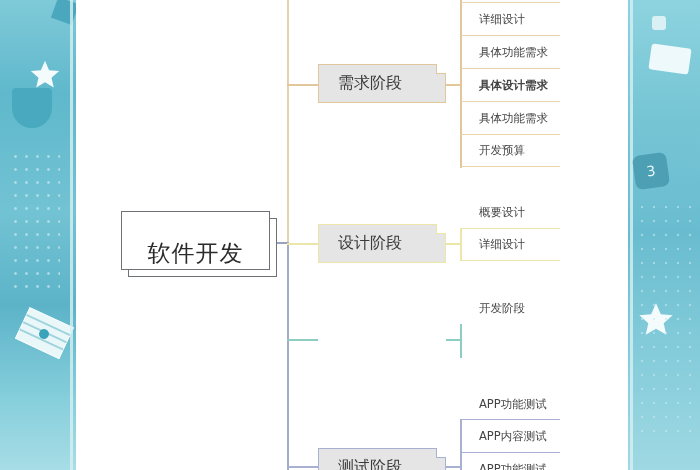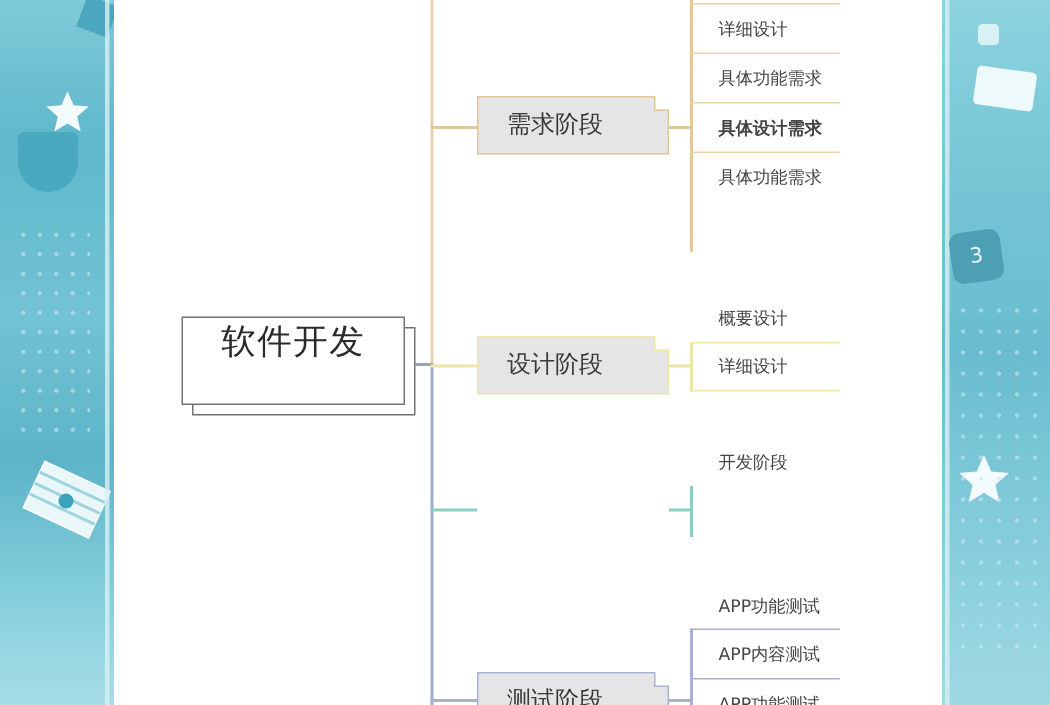--- a/index.html
+++ b/index.html
@@ -10,21 +10,21 @@
     background: linear-gradient(180deg,#7fcad8 0%,#5fb8cc 20%,#72c3d3 45%,#5cb3c8 65%,#86cfdc 85%,#a7dde6 100%); }
   .deco-right { left:628px; width:72px;
     background: linear-gradient(180deg,#8dd3df 0%,#76c5d5 25%,#69bccf 50%,#7fc9d8 70%,#9fd9e3 100%); }
   .deco-edge { position:absolute; top:0; width:3px; height:470px; background:#d8f0f3; opacity:.8; }
   .deco .shape { position:absolute; }
   .mind { position:absolute; left:76px; top:0; width:552px; height:470px; background:#fff; overflow:hidden; }
   .clip { position:absolute; left:0; top:0; width:484px; height:470px; overflow:hidden; }
   .line { position:absolute; }
   .root-shadow { position:absolute; left:52px; top:218px; width:147px; height:57px; border:1.5px solid #6f7378; background:#fff; }
   .root { position:absolute; left:45px; top:211px; width:147px; height:57px; border:1.5px solid #6f7378; background:#fff;
-          display:flex; align-items:flex-start; justify-content:center; font-size:23px; color:#2b2b2b; letter-spacing:1px; }
+          display:flex; align-items:flex-end; justify-content:center; font-size:23px; color:#2b2b2b; letter-spacing:1px; }
   .stage { position:absolute; width:128px; height:39px; background:#e5e5e5; display:flex; align-items:center;
            padding-left:19px; box-sizing:border-box; font-size:16px; color:#3a3a3a; }
   .stage .fold { position:absolute; right:-1px; top:-1px; width:10px; height:10px; background:#fff; }
   .stage .fold::after { content:""; position:absolute; left:0; top:0; width:10px; height:10px;
            border-left:1px solid; border-bottom:1px solid; border-color:inherit; box-sizing:border-box; }
   .leaf { position:absolute; left:384px; width:120px; height:33px; box-sizing:border-box; display:flex; align-items:center;
           padding-left:19px; font-size:11.5px; color:#444; }
   .leaf-plain { position:absolute; left:403px; font-size:11.5px; color:#444; }
 </style>
 </head>
@@ -87,20 +87,23 @@
       </div>
     <div class="leaf" style="top:35px;border-top:1.5px solid #e8d3ad;">
         <span>具体功能需求</span>
       </div>
     <div class="leaf" style="top:68px;border-top:1.5px solid #e8d3ad;font-weight:bold;">
         <span>具体设计需求</span>
       </div>
     <div class="leaf" style="top:101px;border-top:1.5px solid #e8d3ad;">
         <span>具体功能需求</span>
       </div>
+    <div class="leaf" style="top:134px;border-top:1.5px solid #e8d3ad;border-bottom:1.5px solid #e8d3ad;">
+        <span>开发预算</span>
+      </div>
 
     <div class="stage" style="left:242px;top:224px;border:1.5px solid #ece7a8;">
       <span>设计阶段</span>
       <span class="fold" style="border-color:#ece7a8;"></span>
     </div>
     <div class="line" style="left:370px;top:243px;width:14px;height:1.5px;background:#ece7a8;"></div>
     <div class="line" style="left:384px;top:228px;width:1.5px;height:33px;background:#ece7a8;"></div>
     <div class="leaf-plain" style="top:205px;"><span>概要设计</span></div>
     <div class="leaf" style="top:228px;border-top:1.5px solid #ece7a8;border-bottom:1.5px solid #ece7a8;">
         <span>详细设计</span>

